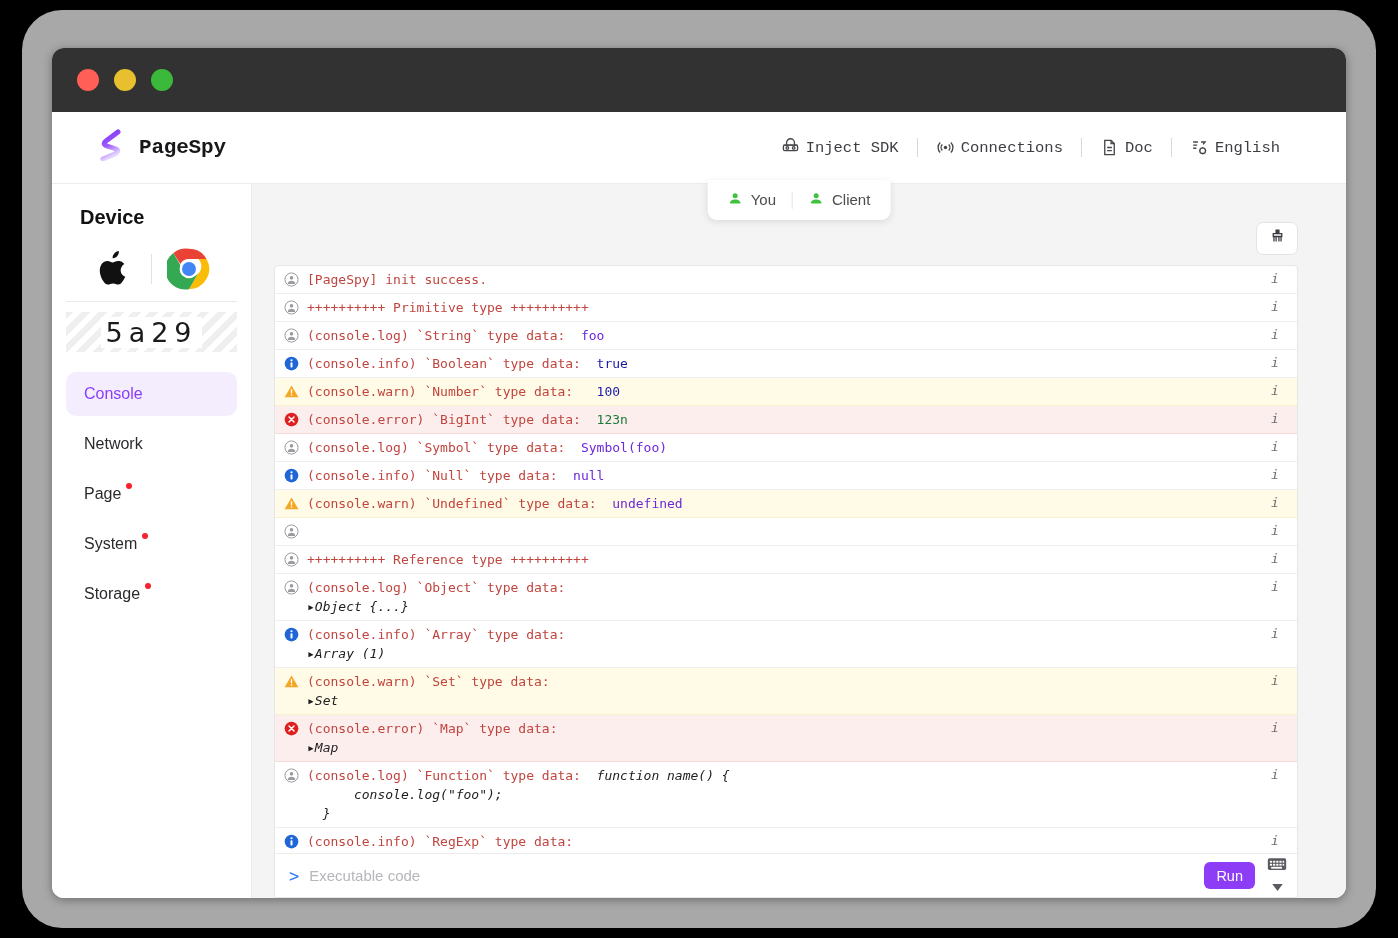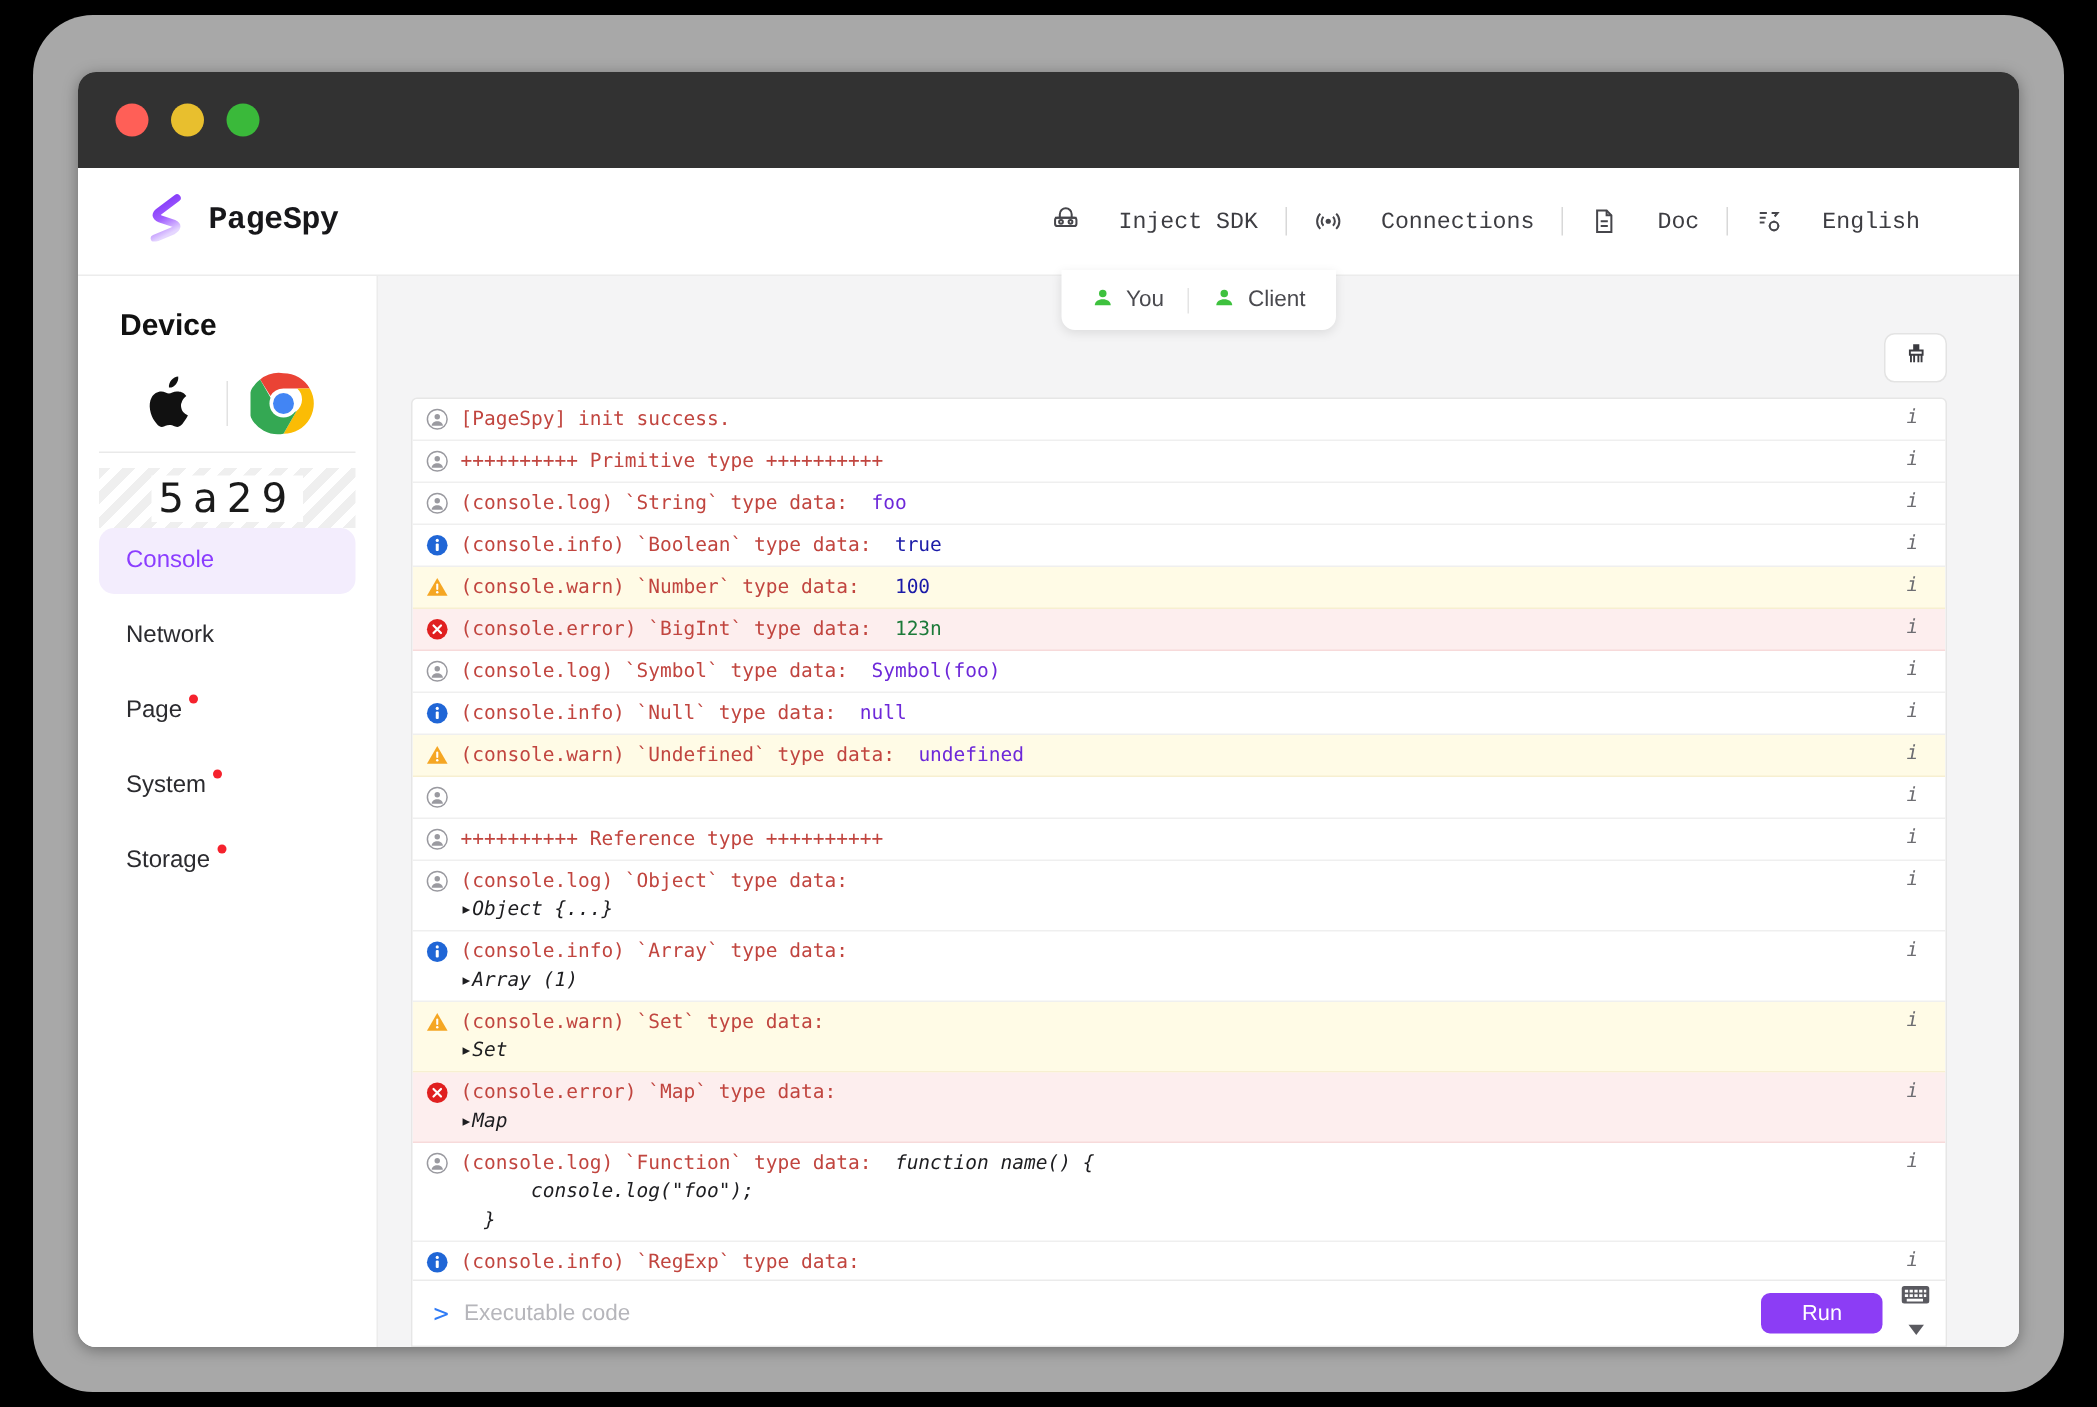--- a/index.html
+++ b/index.html
@@ -53,21 +53,21 @@
     padding: 0 48px 0 44px;
     font-family: Liberation Mono, monospace;
   }
   .brand { display: flex; align-items: center; gap: 13px; }
   .brand-name {
     font-size: 21px; font-weight: bold; color: #17171a;
     letter-spacing: -.2px;
   }
   .nav { margin-left: auto; display: flex; align-items: center; }
   .nav-item {
-    display: flex; align-items: center; gap: 26px;
+    display: flex; align-items: center; gap: 6px;
     font-size: 15.5px; color: #3d3d42;
     padding: 0 18px;
     cursor: pointer;
   }
   .nav-sep { width: 1px; height: 19px; background: #d8d8d8; }
   .nav-ico { display: flex; align-items: center; color: #46464b; }
 
   
   .body { display: flex; height: 714px; }
 
@@ -96,21 +96,21 @@
     margin: 10px 14px 0 14px;
     height: 40px;
     display: flex; align-items: center; justify-content: center;
     background-image: repeating-linear-gradient(
       -45deg, #efefef 0 6px, #ffffff 6px 12px);
     font-family: "DejaVu Sans", sans-serif;
     font-size: 27px; letter-spacing: 6px; color: #1a1a1a;
   }
   .devid span { background: #fff; padding: 0 4px; }
 
-  .menu { margin-top: 0; padding: 0 14px; }
+  .menu { margin-top: 20px; padding: 0 14px; }
   .menu-item {
     height: 44px;
     display: flex; align-items: center;
     padding-left: 18px;
     border-radius: 10px;
     font-size: 16px; color: #2b2b2f;
     margin-bottom: 6px;
     cursor: pointer;
     position: relative;
   }
@@ -228,21 +228,21 @@
     font-family: "Liberation Sans", sans-serif;
     color: #1a1a1a;
     background: transparent;
   }
   .codein::placeholder { color: #b6b6bb; }
   .runbtn {
     background: #8c3df5;
     color: #fff;
     border: none;
     border-radius: 6px;
-    height: 27px; padding: 0 27px;
+    height: 27px; padding: 0 12px;
     font-size: 14.5px;
     cursor: pointer;
     margin-right: 12px;
     font-family: "Liberation Sans", sans-serif;
   }
   .kb { cursor: pointer; display:flex; flex-direction:column; align-items:center; }
 </style>
 </head>
 <body>
 

